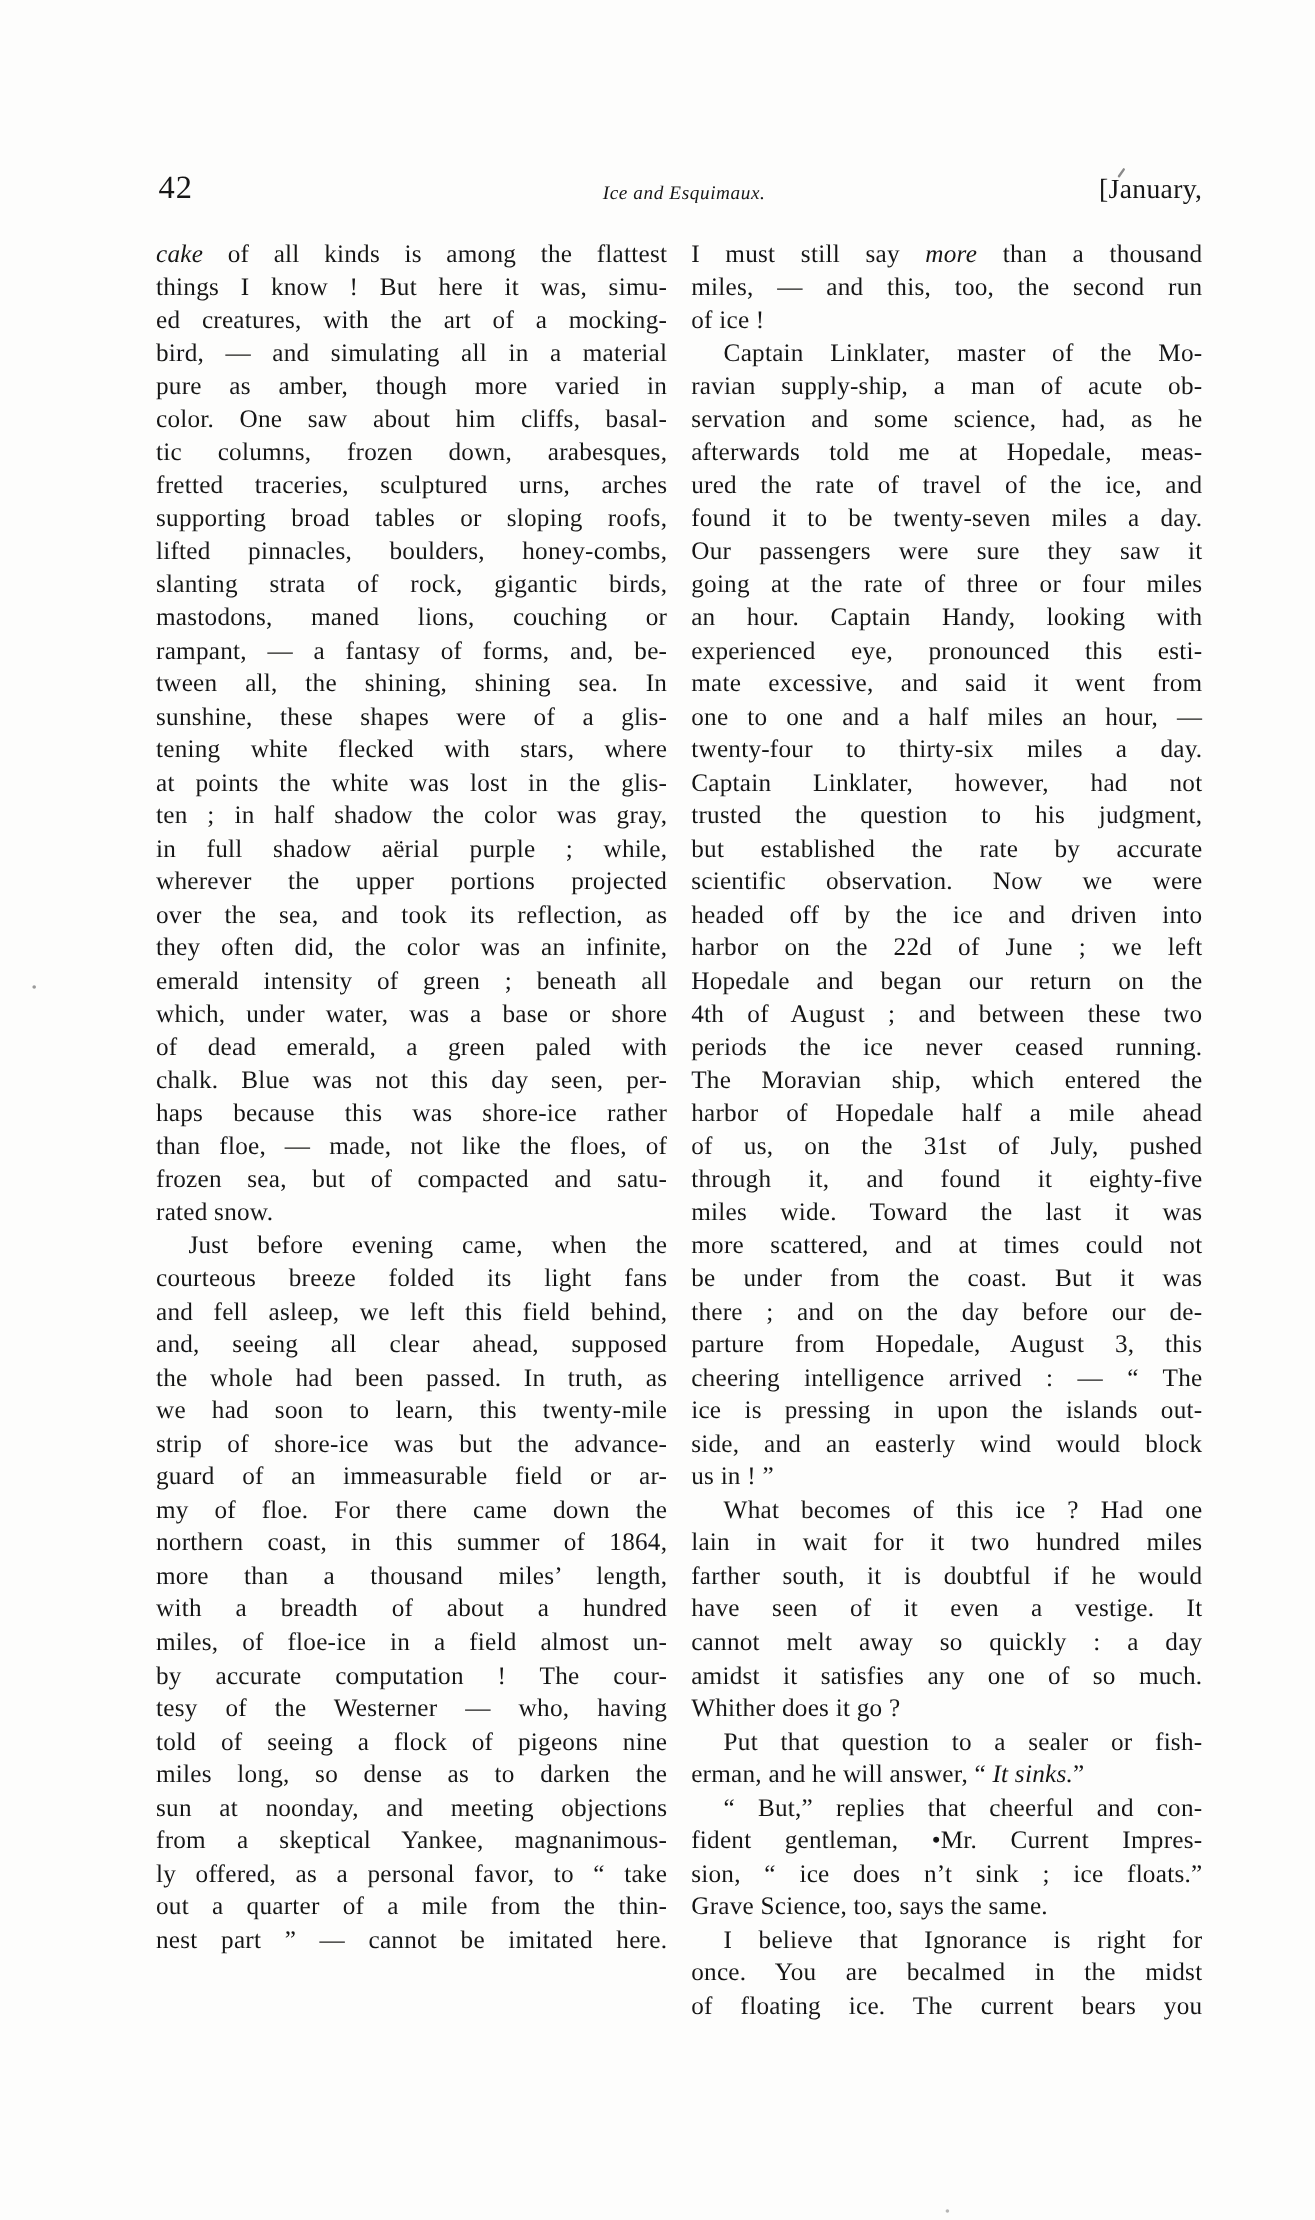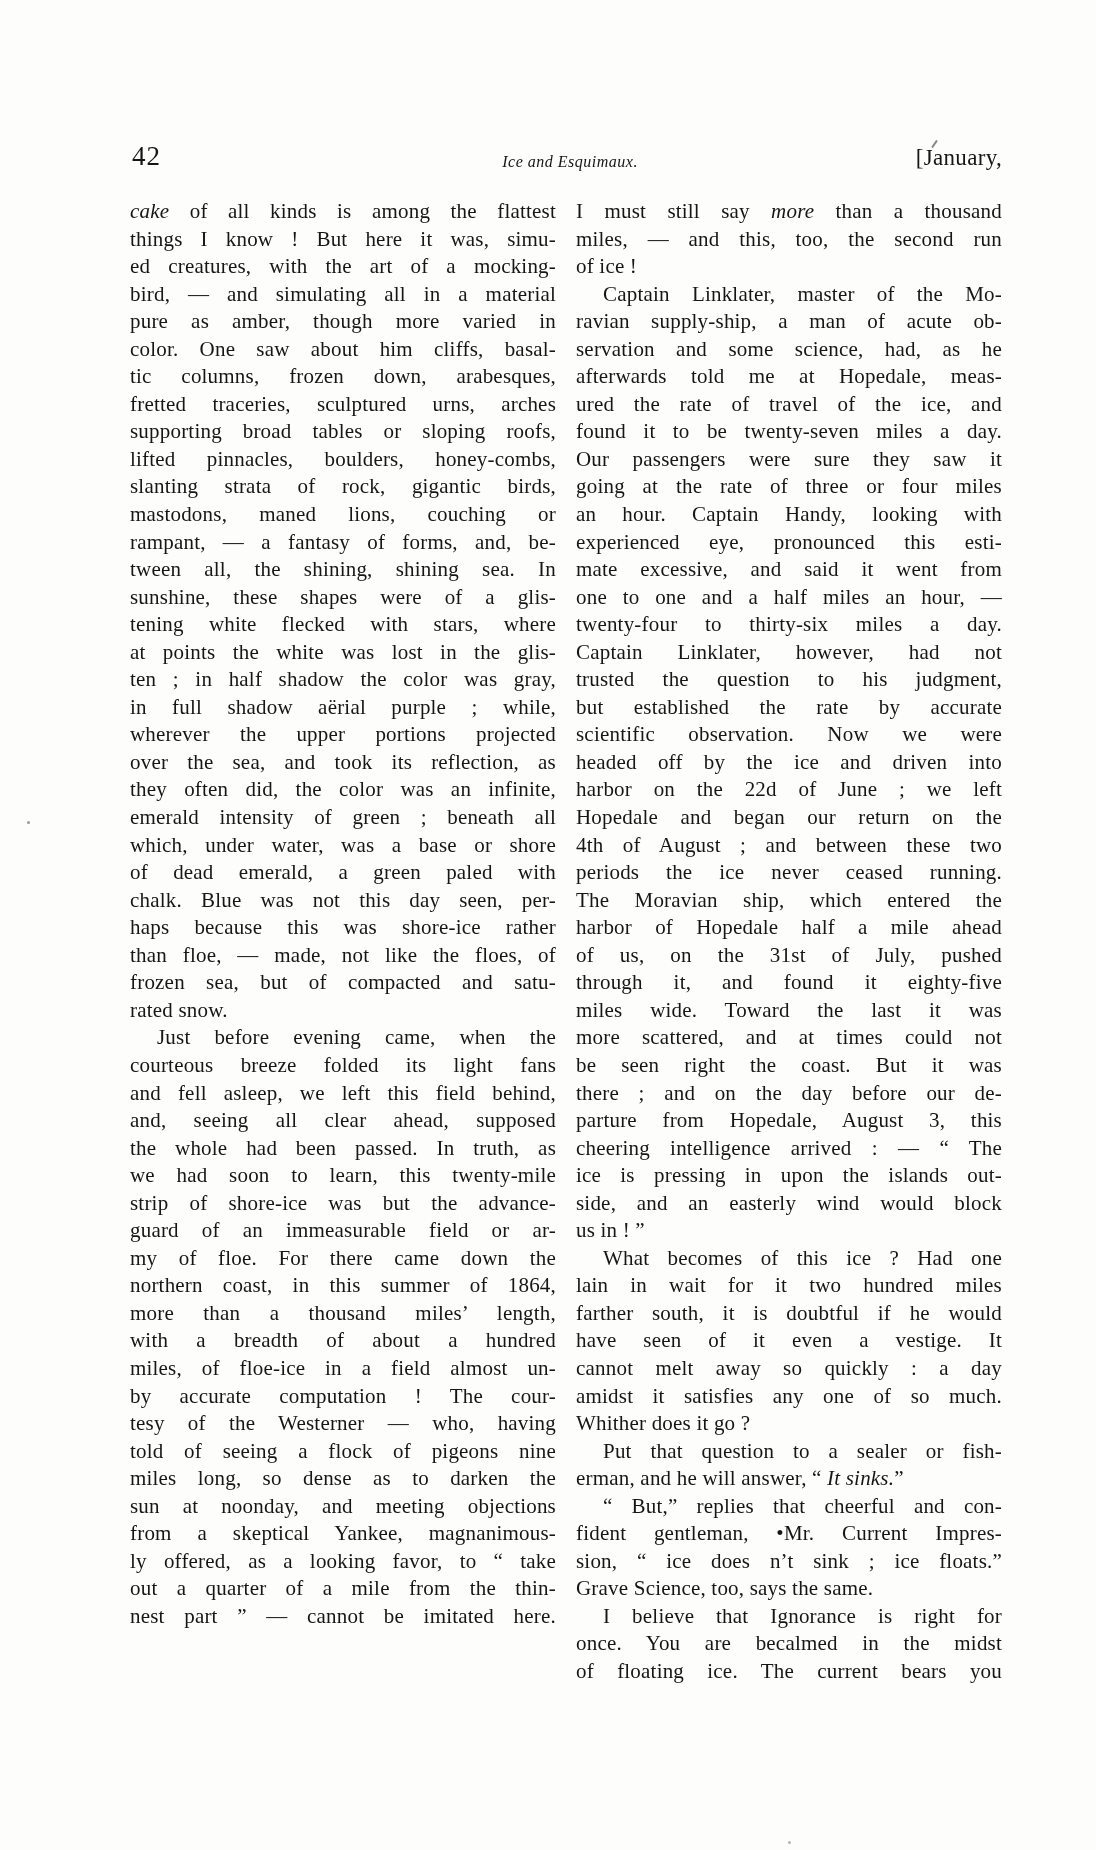--- a/index.html
+++ b/index.html
@@ -132,21 +132,21 @@
         <div class="line">northern coast, in this summer of 1864,</div>
         <div class="line">more than a thousand miles’ length,</div>
         <div class="line">with a breadth of about a hundred</div>
         <div class="line">miles, of floe-ice in a field almost un-</div>
         <div class="line">by accurate computation !  The cour-</div>
         <div class="line">tesy of the Westerner — who, having</div>
         <div class="line">told of seeing a flock of pigeons nine</div>
         <div class="line">miles long, so dense as to darken the</div>
         <div class="line">sun at noonday, and meeting objections</div>
         <div class="line">from a skeptical Yankee, magnanimous-</div>
-        <div class="line">ly offered, as a looking favor, to “ take</div>
+        <div class="line">ly offered, as a personal favor, to “ take</div>
         <div class="line">out a quarter of a mile from the thin-</div>
         <div class="line">nest part ” — cannot be imitated here.</div>
       </div>
     <div class="column">
         <div class="line">I must still say <i>more</i> than a thousand</div>
         <div class="line">miles, — and this, too, the second run</div>
         <div class="line end">of ice !</div>
         <div class="line indent">Captain Linklater, master of the Mo-</div>
         <div class="line">ravian supply-ship, a man of acute ob-</div>
         <div class="line">servation and some science, had, as he</div>
@@ -168,21 +168,21 @@
         <div class="line">harbor on the 22d of June ; we left</div>
         <div class="line">Hopedale and began our return on the</div>
         <div class="line">4th of August ; and between these two</div>
         <div class="line">periods the ice never ceased running.</div>
         <div class="line">The Moravian ship, which entered the</div>
         <div class="line">harbor of Hopedale half a mile ahead</div>
         <div class="line">of us, on the 31st of July, pushed</div>
         <div class="line">through it, and found it eighty-five</div>
         <div class="line">miles wide.  Toward the last it was</div>
         <div class="line">more scattered, and at times could not</div>
-        <div class="line">be seen right the coast.  But it was</div>
+        <div class="line">be under from the coast.  But it was</div>
         <div class="line">there ; and on the day before our de-</div>
         <div class="line">parture from Hopedale, August 3, this</div>
         <div class="line">cheering intelligence arrived : — “ The</div>
         <div class="line">ice is pressing in upon the islands out-</div>
         <div class="line">side, and an easterly wind would block</div>
         <div class="line end">us in ! ”</div>
         <div class="line indent">What becomes of this ice ?  Had one</div>
         <div class="line">lain in wait for it two hundred miles</div>
         <div class="line">farther south, it is doubtful if he would</div>
         <div class="line">have seen of it even a vestige.  It</div>

